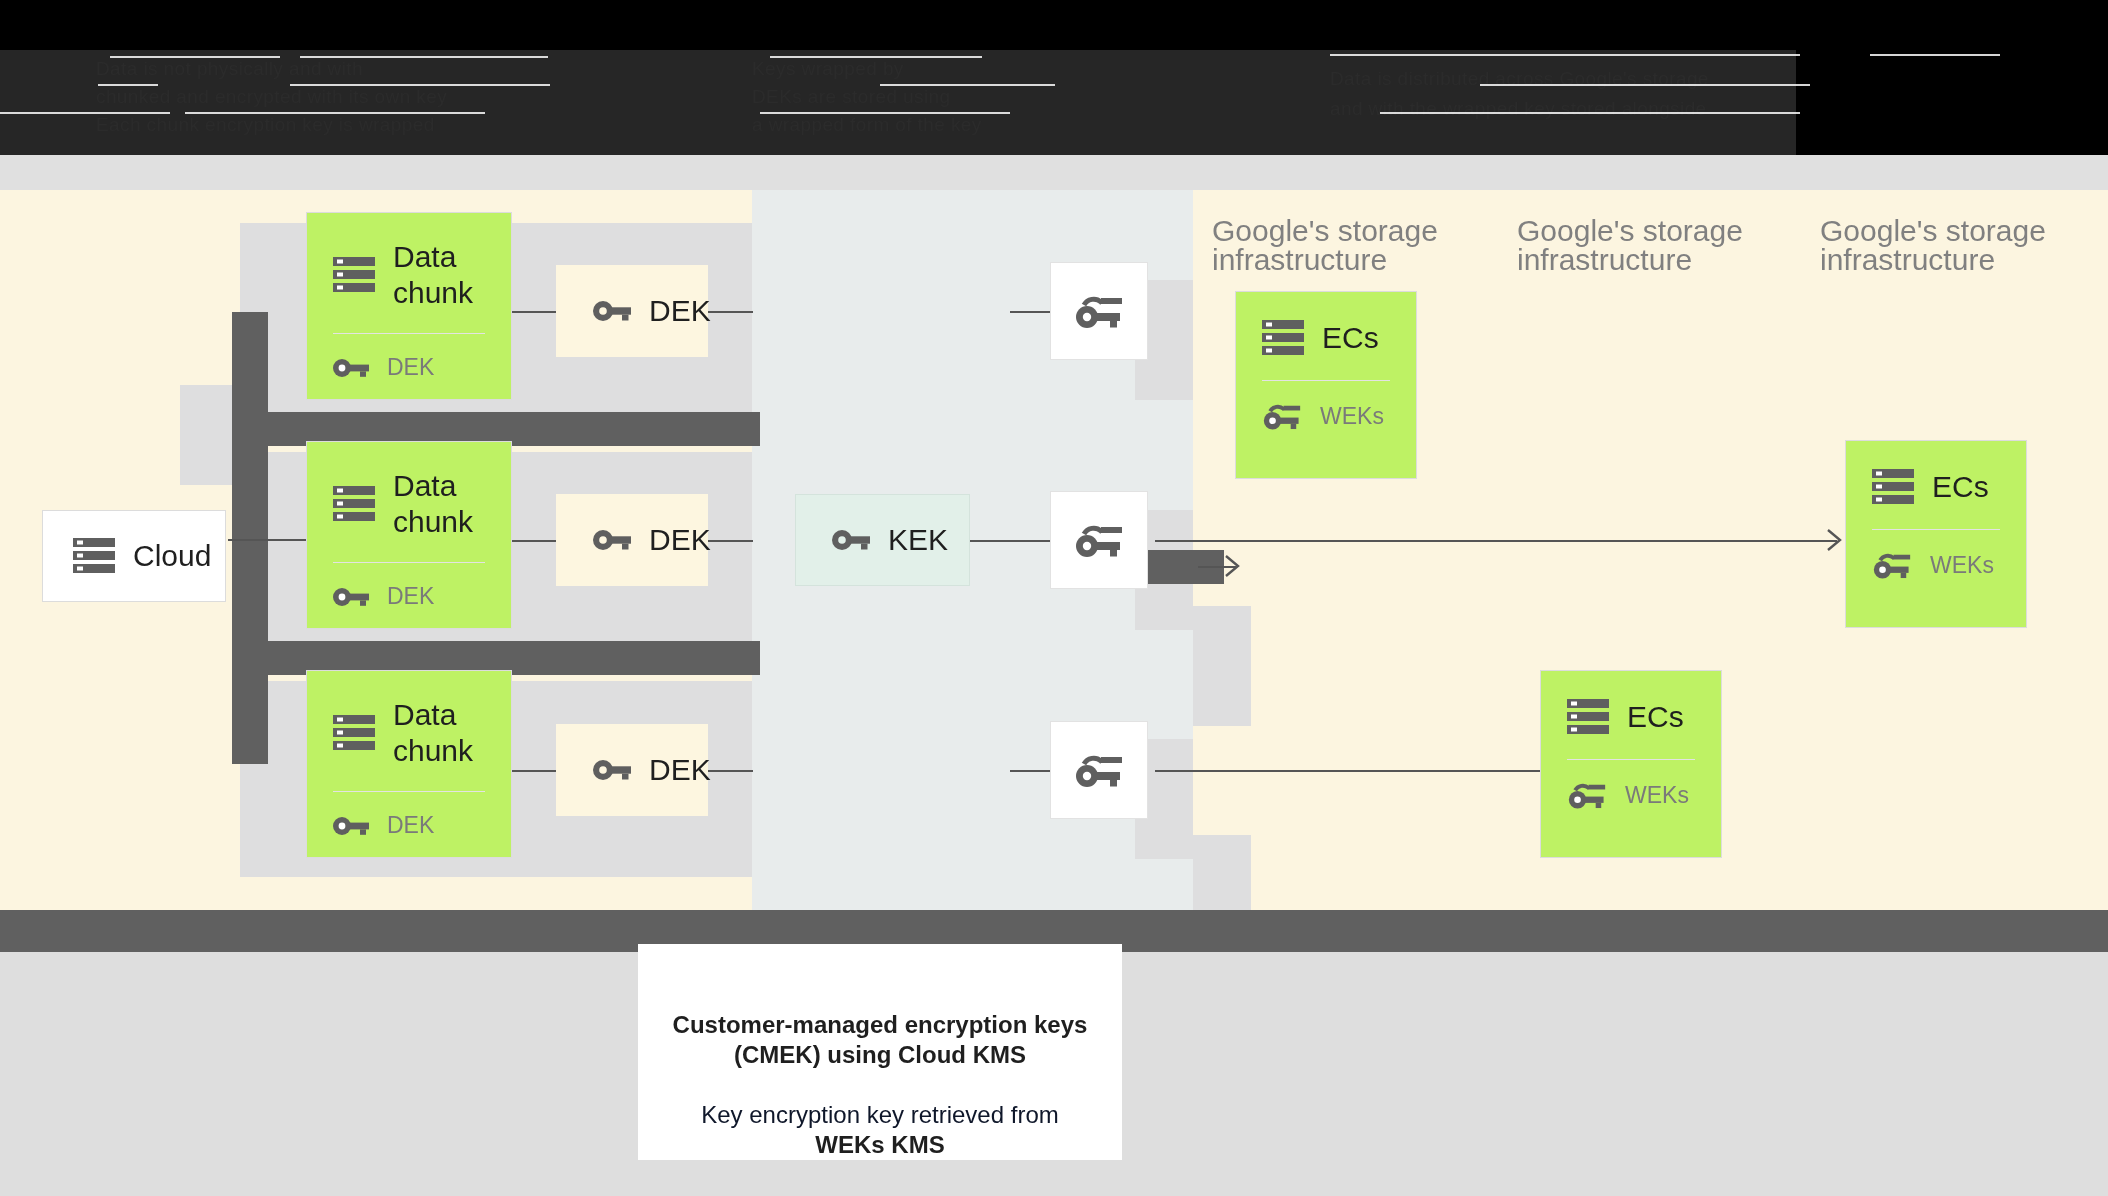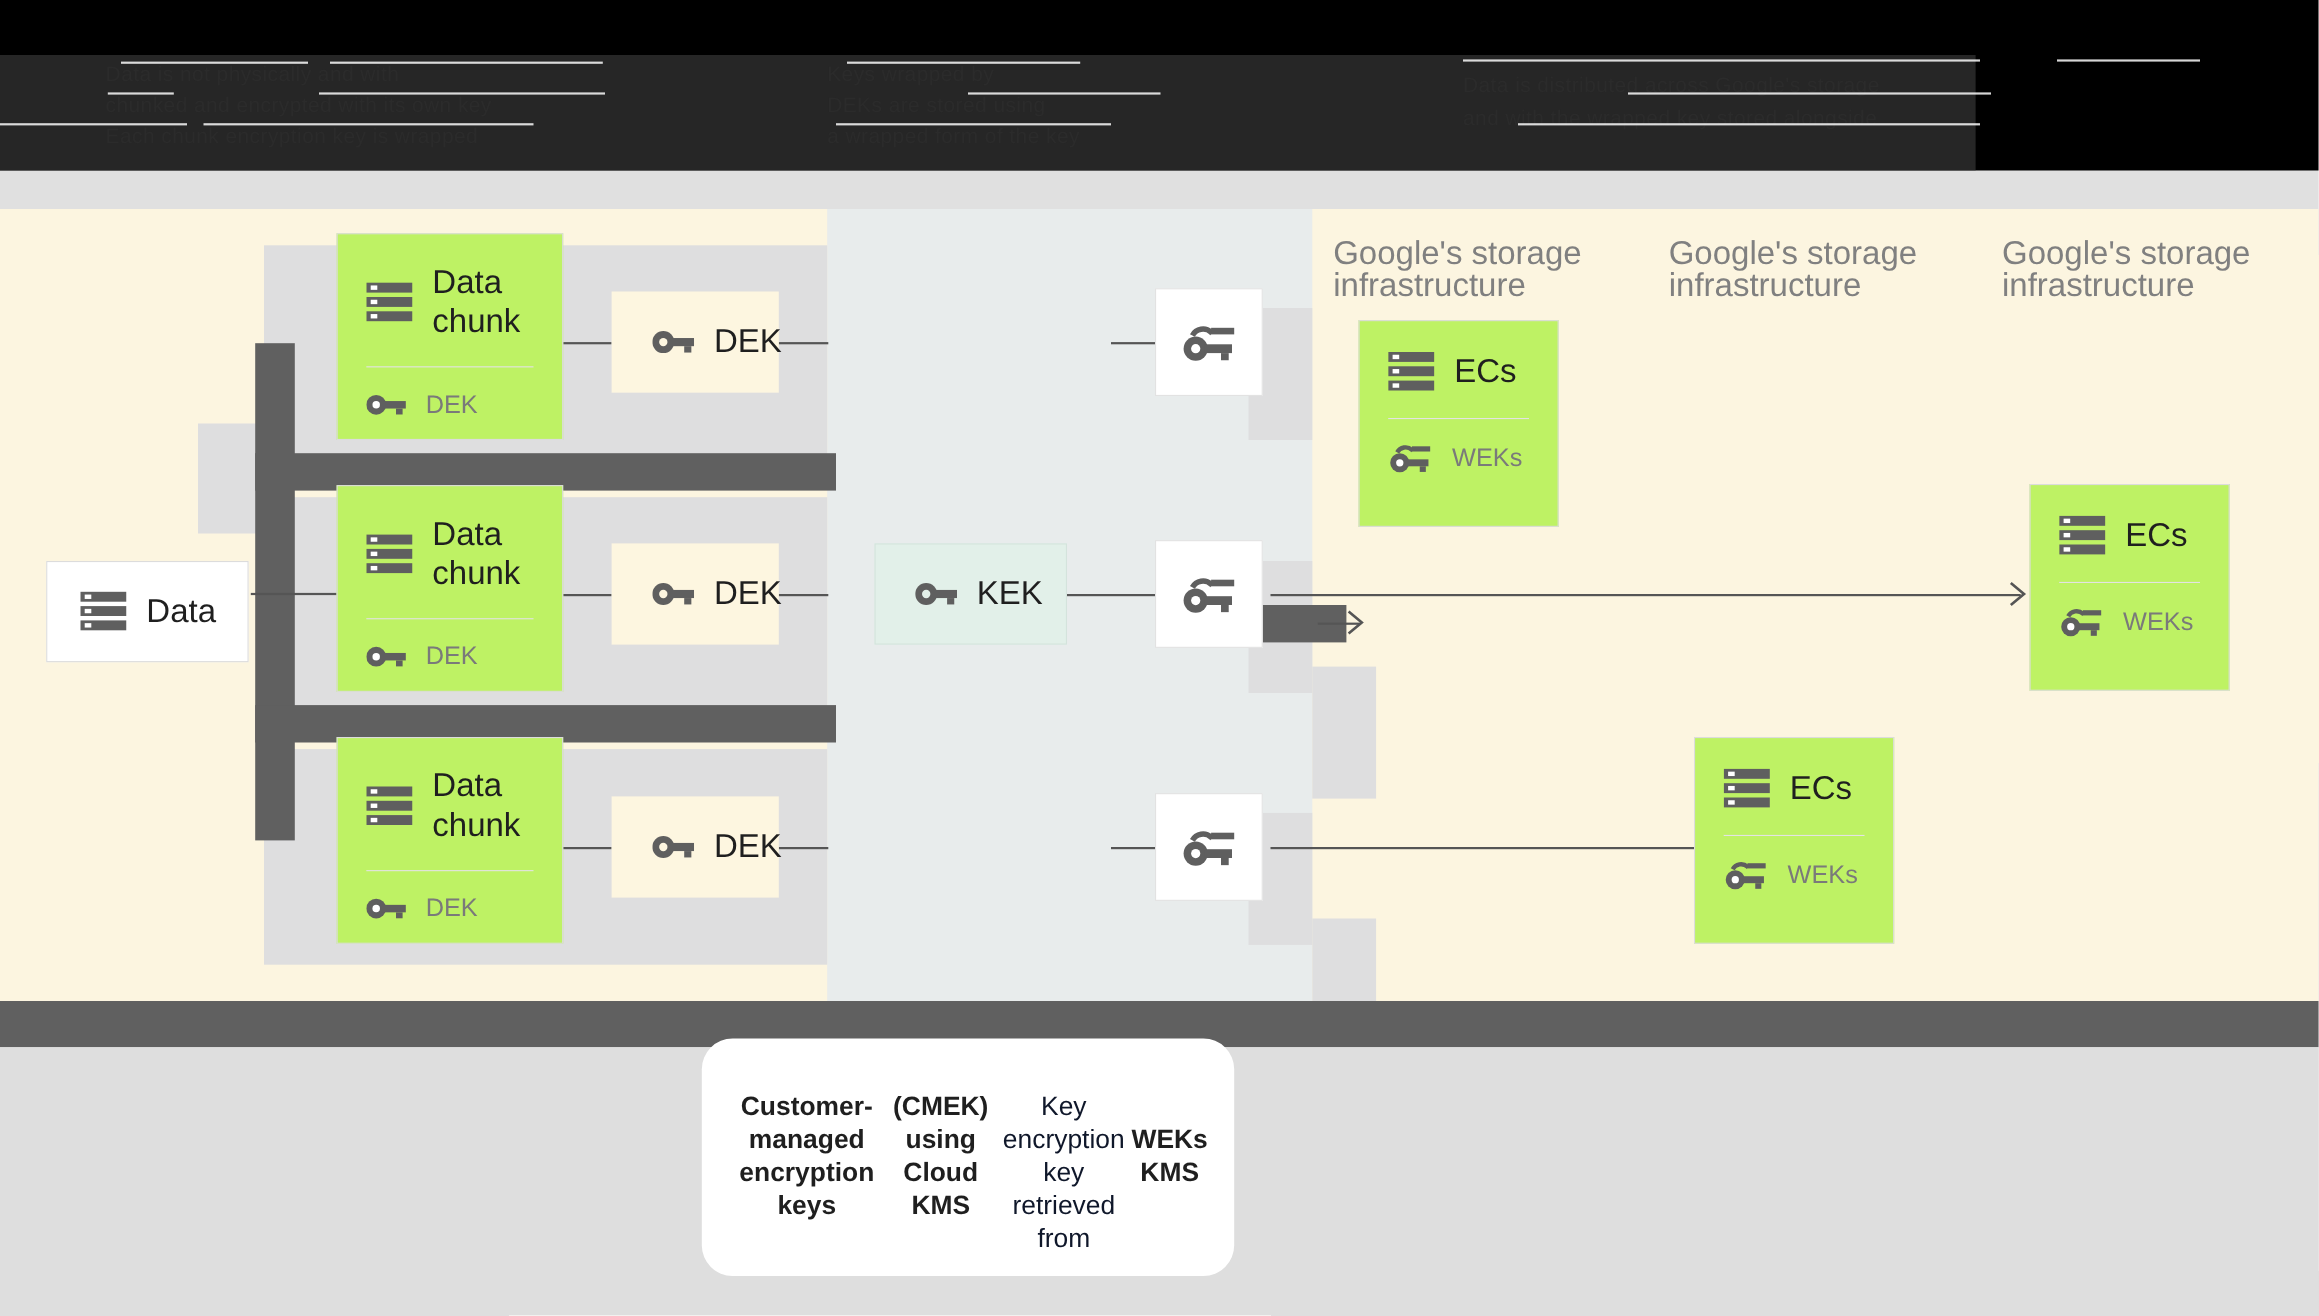--- a/index.html
+++ b/index.html
@@ -113,23 +113,22 @@
   
   .botbar{
     position:absolute;left:0;top:910px;width:2108px;height:42px;background:#606060;
   }
   .botfill{
     position:absolute;left:0;top:952px;width:2108px;height:244px;background:#dedede;
   }
   .caption{
     position:absolute;left:638px;top:944px;width:484px;height:216px;
     background:#fff;box-sizing:border-box;
-    display:flex;flex-direction:row;align-items:center;justify-content:center;
+    display:flex;flex-direction:column;align-items:center;justify-content:flex-end;
     padding:0 24px;
-    border-radius:28px;
   }
   .cap-strong{
     font-size:24px;font-weight:bold;color:#1f1f1f;text-align:center;line-height:30px;
   }
   .cap-normal{
     font-size:24px;color:#0f172a;text-align:center;line-height:30px;margin-top:30px;
   }
 
   
   svg{display:block;}
@@ -227,21 +226,21 @@
       <span>
         <svg width="42" height="40" viewBox="0 0 42 40">
           <rect x="0" y="2" width="42" height="9" fill="#5f5f5f"></rect>
           <rect x="4" y="4.5" width="6" height="4" fill="#fff"></rect>
           <rect x="0" y="15" width="42" height="9" fill="#5f5f5f"></rect>
           <rect x="4" y="17.5" width="6" height="4" fill="#fff"></rect>
           <rect x="0" y="28" width="42" height="9" fill="#5f5f5f"></rect>
           <rect x="4" y="30.5" width="6" height="4" fill="#fff"></rect>
         </svg>
       </span>
-      <span class="card-title">Data</span>
+      <span class="card-title">Cloud</span>
     </div>
 
     <div class="card" style="left:306px;top:22px;width:206px;height:188px;">
       <div class="card-top">
         <span>
           <svg width="42" height="40" viewBox="0 0 42 40">
             <rect x="0" y="2" width="42" height="9" fill="#5f5f5f"></rect>
               <rect x="4" y="4.5" width="6" height="4" fill="#fff"></rect>
             <rect x="0" y="15" width="42" height="9" fill="#5f5f5f"></rect>
               <rect x="4" y="17.5" width="6" height="4" fill="#fff"></rect>

